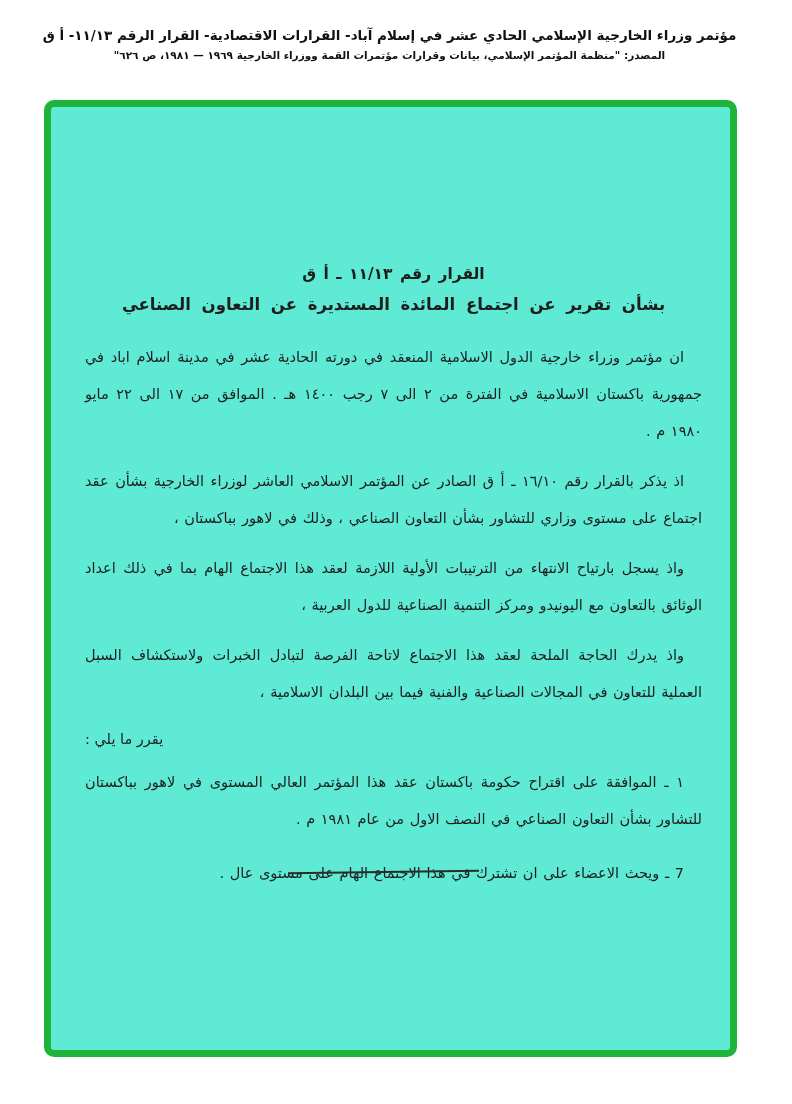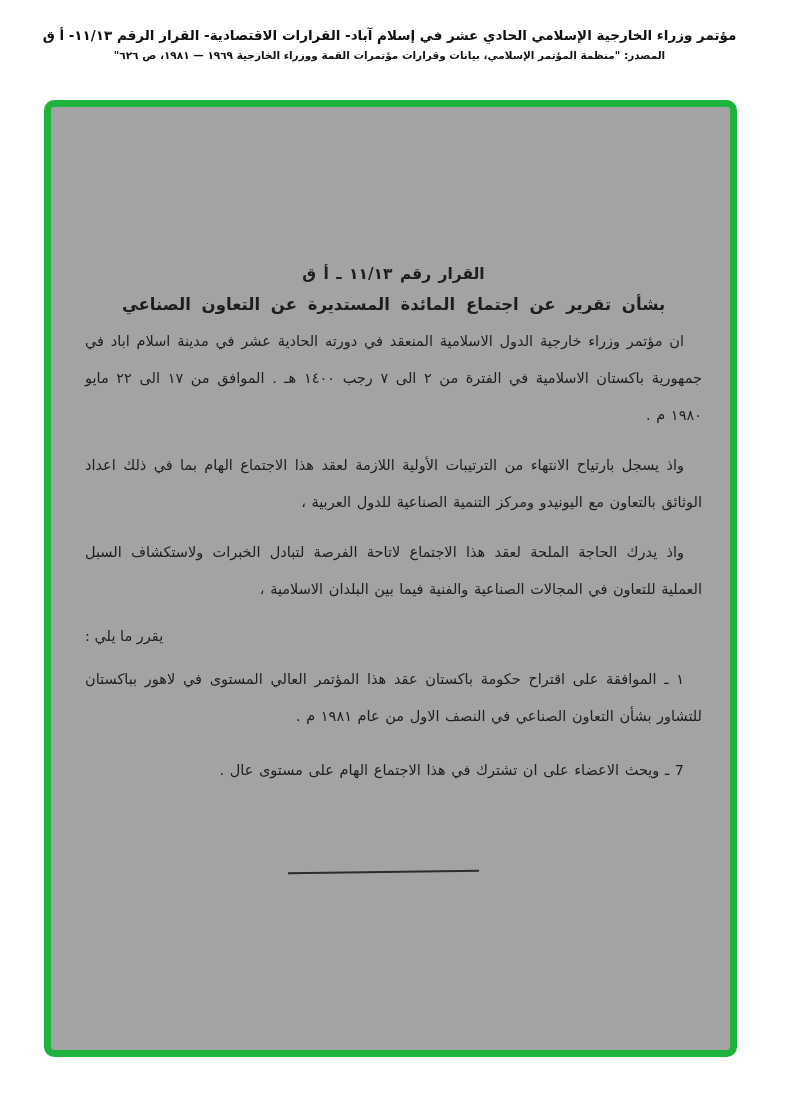--- a/index.html
+++ b/index.html
@@ -24,41 +24,41 @@
   .header-source-line {
     font-weight: bold; font-size: 10.5px; line-height: 18px; color: #111;
   }
 
   
   .scan-frame {
     position: absolute; left: 44px; top: 100px;
     width: 693px; height: 957px;
     border: 7px solid #404040;
     border-radius: 10px;
-    background: #a3a3a3;
+    background: #5eead4;
   }
 
   
   .doc {
     position: absolute; inset: 0;
     direction: rtl;
     padding: 158px 28px 0 34px;
     color: #1d1d1d;
   }
   .res-number {
     text-align: center;
     font-size: 15.5px; font-weight: bold;
     margin-bottom: 12px;
     word-spacing: 2px;
   }
   .res-subject {
     text-align: center;
     font-size: 16.5px; font-weight: bold;
     word-spacing: 5px;
-    margin-bottom: 9px;
+    margin-bottom: 25px;
   }
   .para {
     font-size: 14.5px;
     line-height: 37px;
     text-align: justify;
     text-indent: 18px;
     margin-bottom: 13px;
     word-spacing: 1px;
   }
   .decides {
@@ -85,20 +85,21 @@
   </div>
 
   <div class="scan-frame" style="border-color: rgb(30, 180, 60);">
     <div class="doc">
 
       <div class="res-number">القرار رقم ١١/١٣ ـ أ ق</div>
 
       <div class="res-subject">بشأن تقرير عن اجتماع المائدة المستديرة عن التعاون الصناعي</div>
 
       <p class="para">ان مؤتمر وزراء خارجية الدول الاسلامية المنعقد في دورته الحادية عشر في مدينة اسلام اباد في جمهورية باكستان الاسلامية في الفترة من ٢ الى ٧ رجب ١٤٠٠ هـ . الموافق من ١٧ الى ٢٢ مايو ١٩٨٠ م .</p>
+      <p class="para">اذ يذكر بالقرار رقم ١٦/١٠ ـ أ ق الصادر عن المؤتمر الاسلامي العاشر لوزراء الخارجية بشأن عقد اجتماع على مستوى وزاري للتشاور بشأن التعاون الصناعي ، وذلك في لاهور بباكستان ،</p>
       <p class="para">واذ يسجل بارتياح الانتهاء من الترتيبات الأولية اللازمة لعقد هذا الاجتماع الهام بما في ذلك اعداد الوثائق بالتعاون مع اليونيدو ومركز التنمية الصناعية للدول العربية ،</p>
       <p class="para">واذ يدرك الحاجة الملحة لعقد هذا الاجتماع لاتاحة الفرصة لتبادل الخبرات ولاستكشاف السبل العملية للتعاون في المجالات الصناعية والفنية فيما بين البلدان الاسلامية ،</p>
 
       <p class="decides">يقرر ما يلي :</p>
 
       <p class="para decision">١ ـ الموافقة على اقتراح حكومة باكستان عقد هذا المؤتمر العالي المستوى في لاهور بباكستان للتشاور بشأن التعاون الصناعي في النصف الاول من عام ١٩٨١ م .</p>
       <p class="para decision">7 ـ ويحث الاعضاء على ان تشترك في هذا الاجتماع الهام على مستوى عال .</p>
 
     </div>
     <div class="divider-line"></div>

